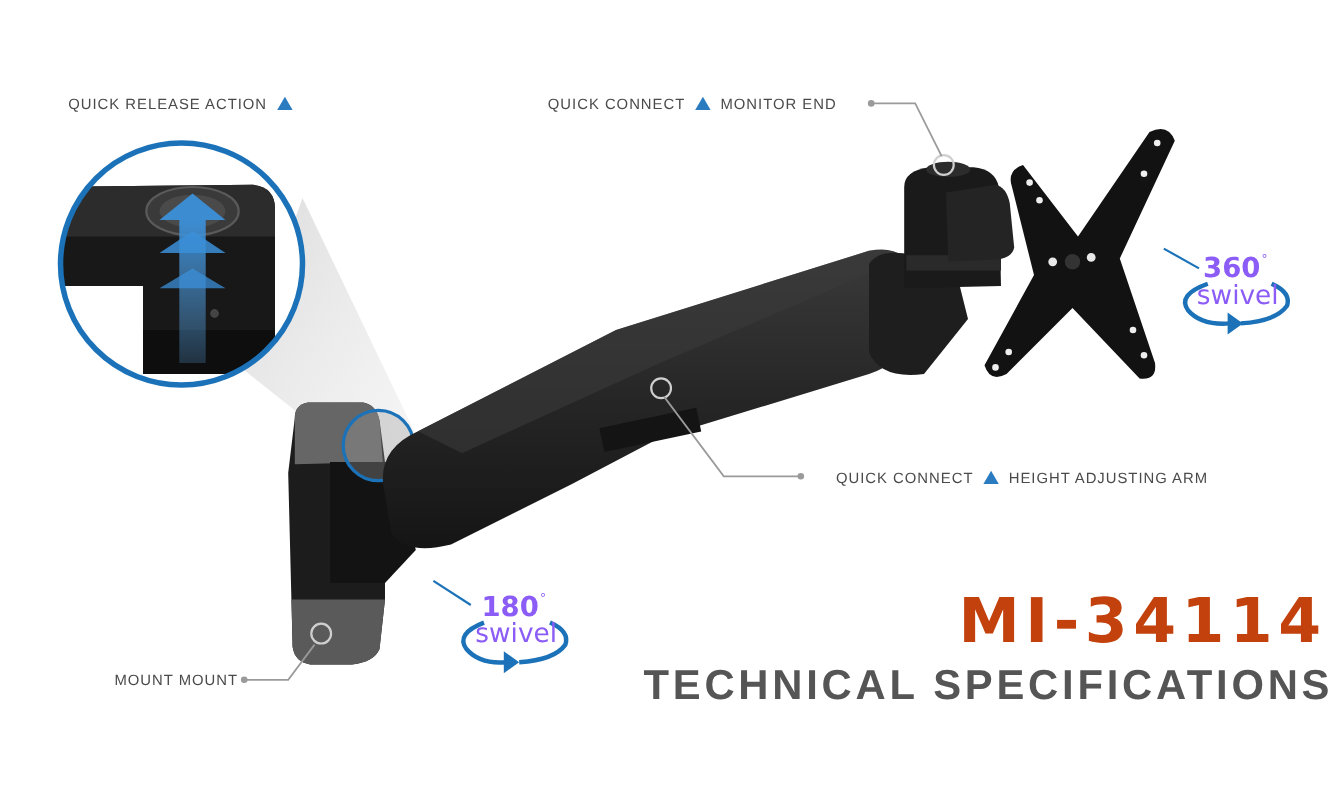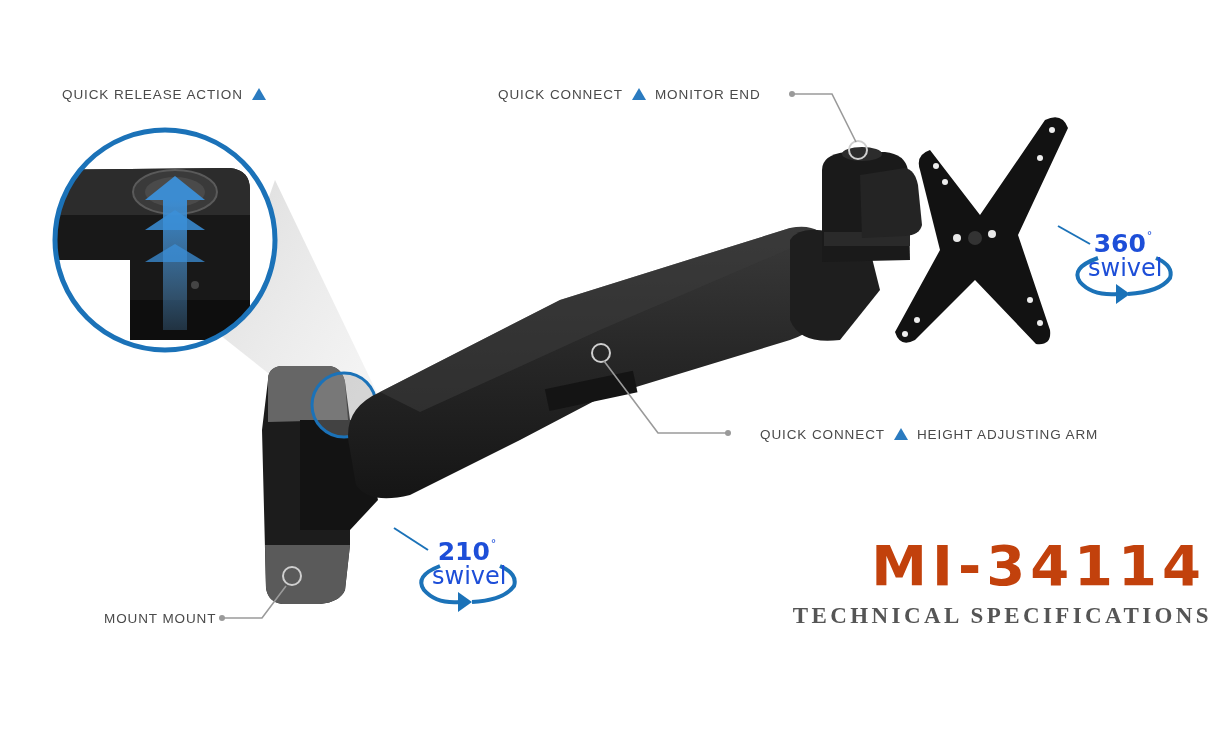--- a/index.html
+++ b/index.html
@@ -1,21 +1,21 @@
 <!DOCTYPE html>
 <html><head>
 <meta charset="utf-8">
 <style>
   html, body { margin:0; padding:0; background:#ffffff; }
   #stage { position:relative; width:1214px; height:730px; overflow:hidden; background:#ffffff; font-family:"Liberation Sans", sans-serif;padding-left:40px; }
   .label { position:absolute; font-family:"Liberation Sans", sans-serif; font-size:13.5px; letter-spacing:0.9px; color:#4a4a4a; white-space:nowrap; font-weight:normal; }
   .tri { display:inline-block; width:0; height:0; border-left:7px solid transparent; border-right:7px solid transparent; border-bottom:12px solid #2a7bc0; margin:0 9px; vertical-align:-1px; }
   #model { position:absolute; right:48px; top:538px; font-family:"DejaVu Sans", sans-serif; font-size:56px; font-weight:bold; letter-spacing:5px; color:#c2410c; line-height:1; }
-  #subtitle { position:absolute; right:42px; top:604px; font-family:Liberation Serif, serif; font-size:23px; font-weight:bold; letter-spacing:3.4px; color:#555555; line-height:1; }
-  .swivel { position:absolute; text-align:center; color:#1d4ed8; font-family:"DejaVu Sans", sans-serif; }
+  #subtitle { position:absolute; right:42px; top:604px; font-family:Liberation Sans, sans-serif; font-size:38px; font-weight:bold; letter-spacing:3.4px; color:#555555; line-height:1; }
+  .swivel { position:absolute; text-align:center; color:#8b5cf6; font-family:"DejaVu Sans", sans-serif; }
   .swivel .deg { font-size:25px; font-weight:bold; line-height:1; }
   .swivel .deg sup { font-size:11px; font-weight:normal; vertical-align:13px; margin-left:1px; }
   .swivel .word { font-size:24px; line-height:1; margin-top:0; }
   svg { position:absolute; left:0; top:0; }
 </style>
 </head>
 <body>
 
 <div id="stage">
 
@@ -145,19 +145,19 @@
   <div class="label" style="left:104px; top:611px;">
     <span>MOUNT MOUNT</span>
   </div>
 
   <div class="swivel" style="left:1088px; top:230px; width:70px;">
     <div class="deg"><span>360</span><sup>°</sup></div>
     <div class="word">swivel</div>
   </div>
 
   <div class="swivel" style="left:432px; top:538px; width:70px;">
-    <div class="deg"><span>210</span><sup>°</sup></div>
+    <div class="deg"><span>180</span><sup>°</sup></div>
     <div class="word">swivel</div>
   </div>
 
   <div id="model">MI-34114</div>
   <div id="subtitle">TECHNICAL SPECIFICATIONS</div>
 </div>
 
 </body></html>

